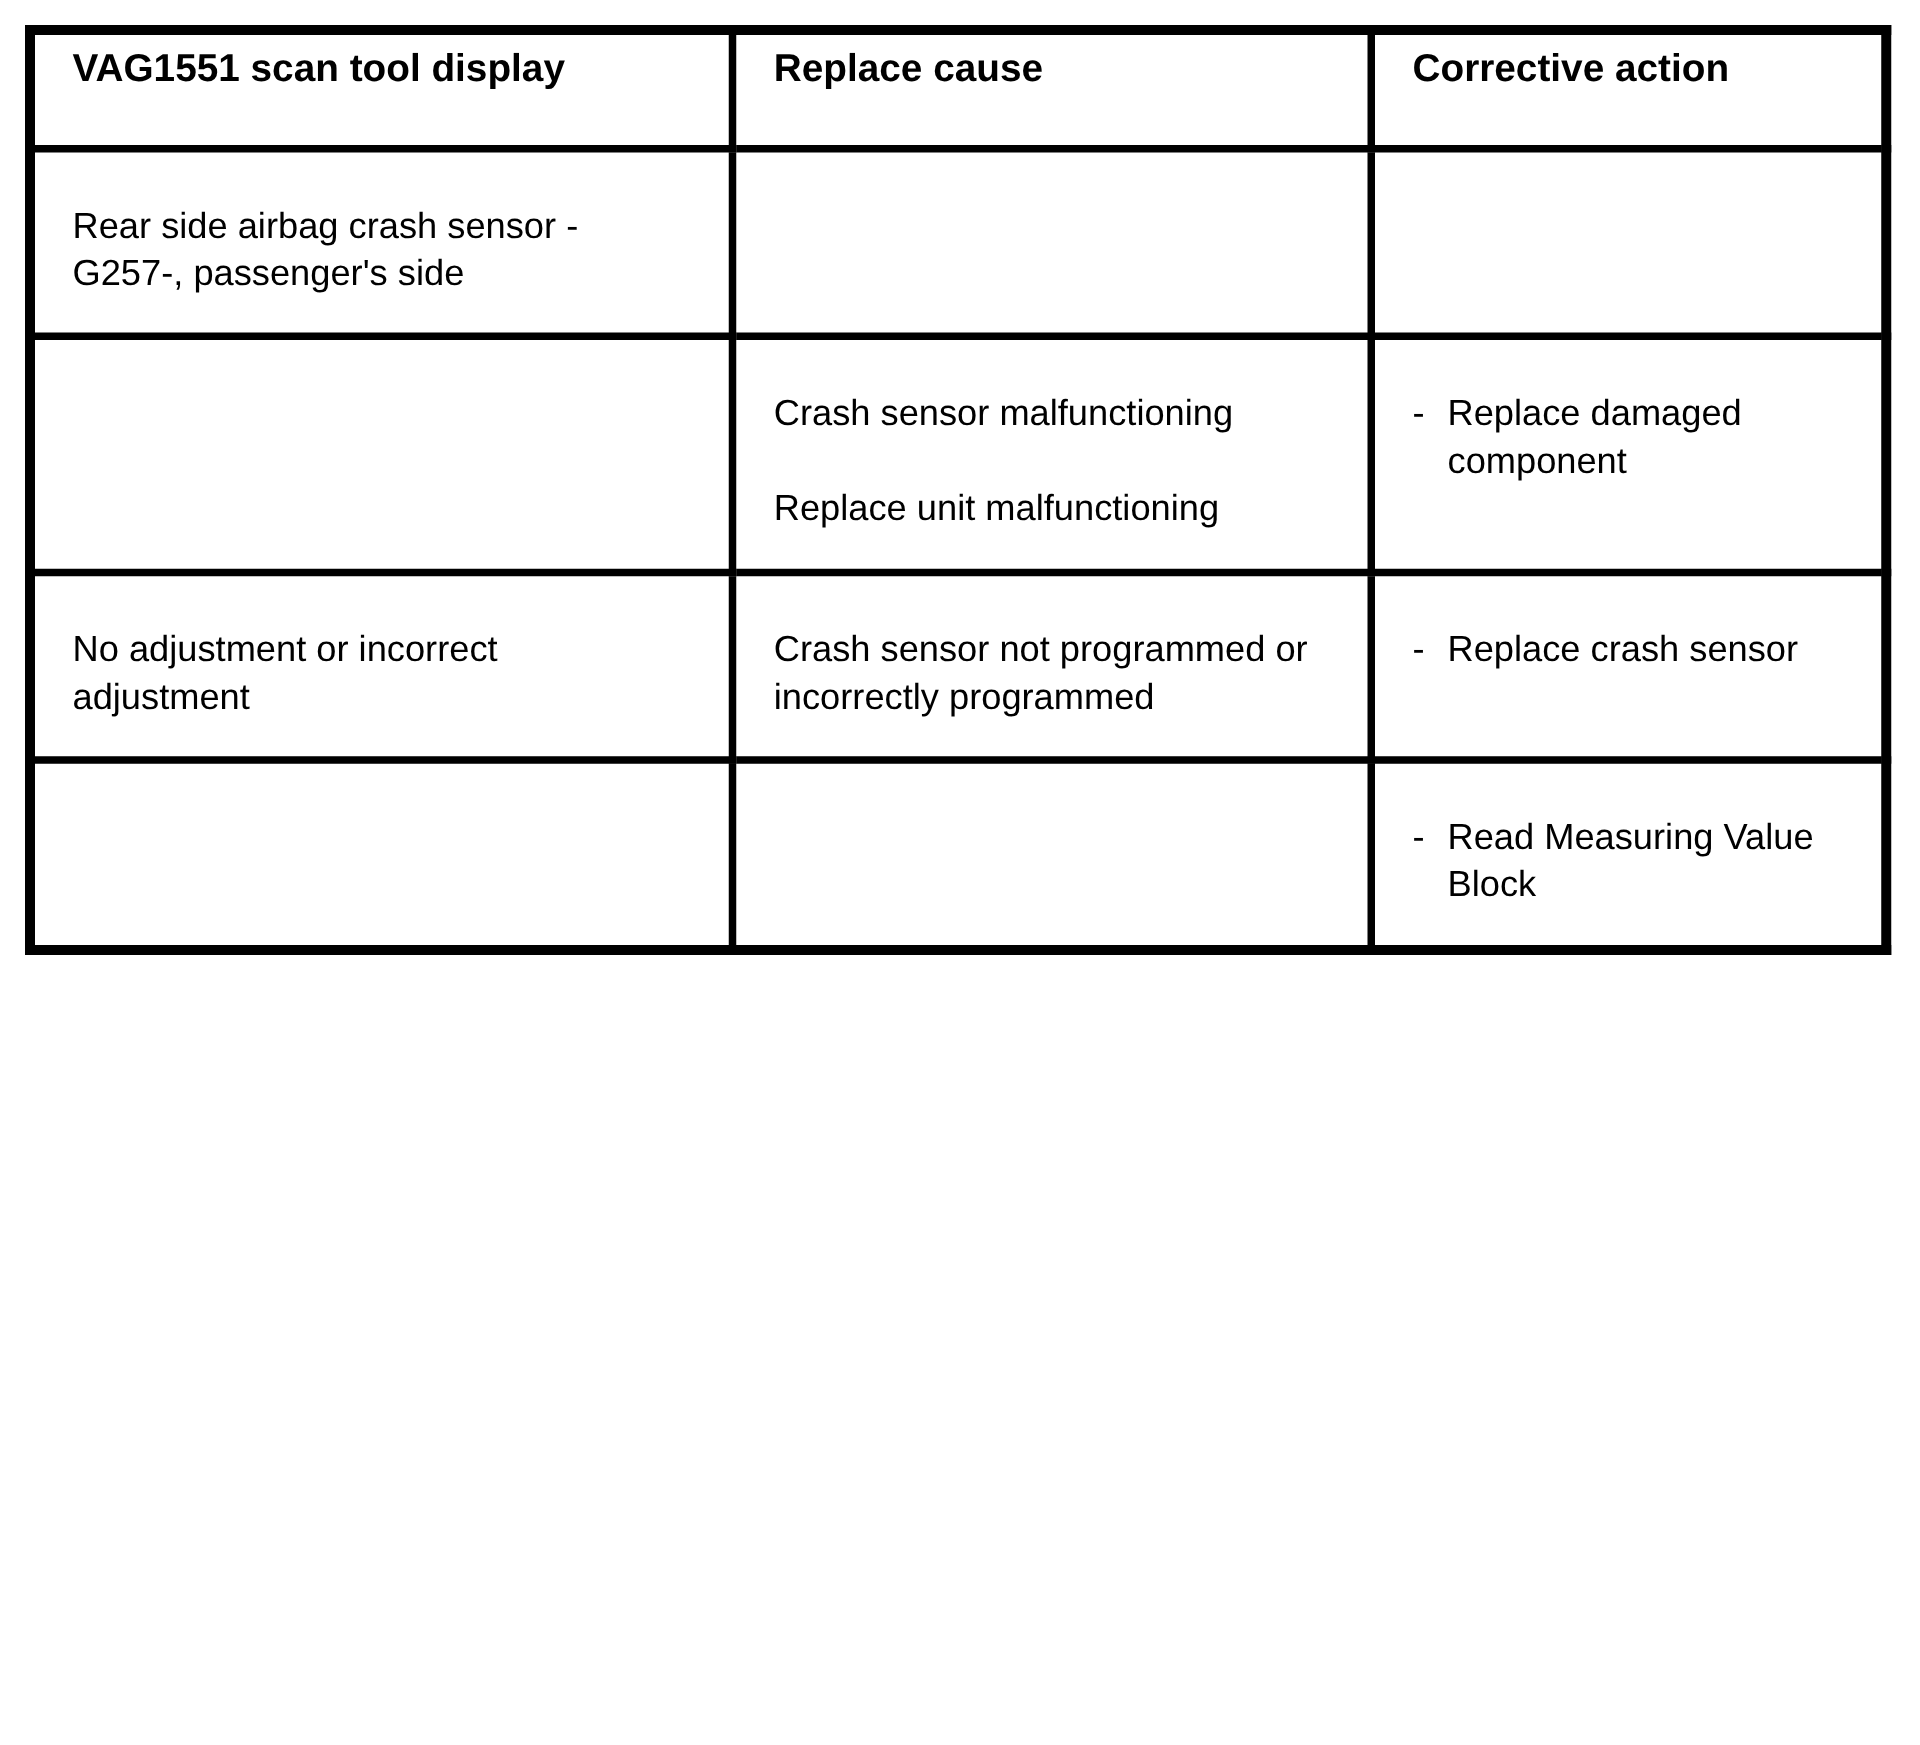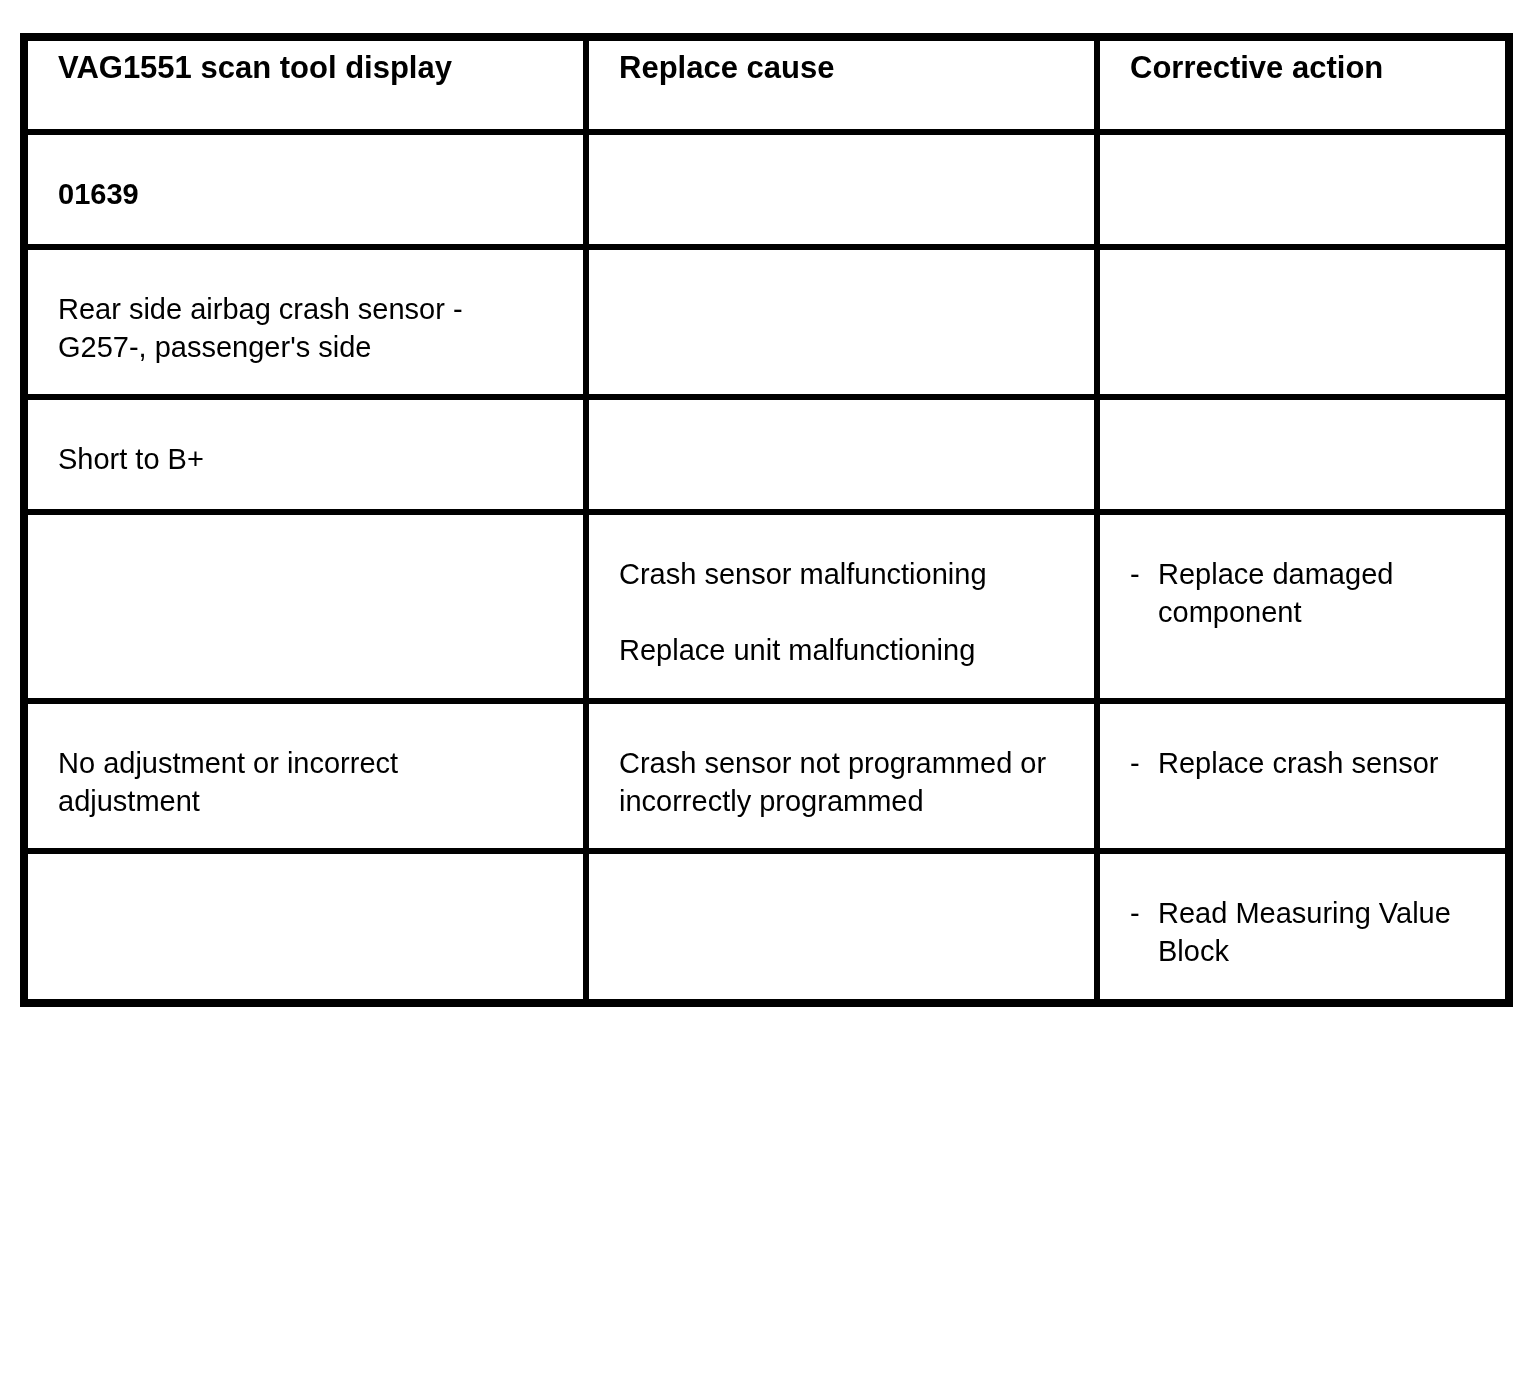--- a/index.html
+++ b/index.html
@@ -16,21 +16,20 @@
   }
   .page {
     padding: 20px 0 0 20px;
   }
   table.fault-table {
     border-collapse: collapse;
     table-layout: fixed;
     width: 1485px;
     border: 8px solid #000000;
     background: #ffffff;
-    margin-top: 13px;
   }
   .col-display { width: 562px; }
   .col-cause   { width: 511px; }
   .col-action  { width: 412px; }
 
   th, td {
     border: 6px solid #000000;
     vertical-align: top;
     text-align: left;
     overflow: hidden;
@@ -93,38 +92,24 @@
       <col class="col-action">
     </colgroup>
     <thead>
       <tr class="header-row">
         <th>VAG1551 scan tool display</th>
         <th>Replace cause</th>
         <th>Corrective action</th>
       </tr>
     </thead>
     <tbody id="fault-table-body">
-        <tr class="row-1">
-          <td>
-            <p class="cell-text bold">01639</p>
-          </td>
-          <td></td>
-          <td></td>
-        </tr>
         <tr class="row-2">
           <td>
             <p class="cell-text">Rear side airbag crash sensor -
 G257-, passenger's side</p>
-          </td>
-          <td></td>
-          <td></td>
-        </tr>
-        <tr class="row-3">
-          <td>
-            <p class="cell-text">Short to B+</p>
           </td>
           <td></td>
           <td></td>
         </tr>
         <tr class="row-7">
           <td></td>
           <td>
             <p class="cell-text">Crash sensor malfunctioning</p>
             <p class="cell-text">Replace unit malfunctioning</p>
           </td>

